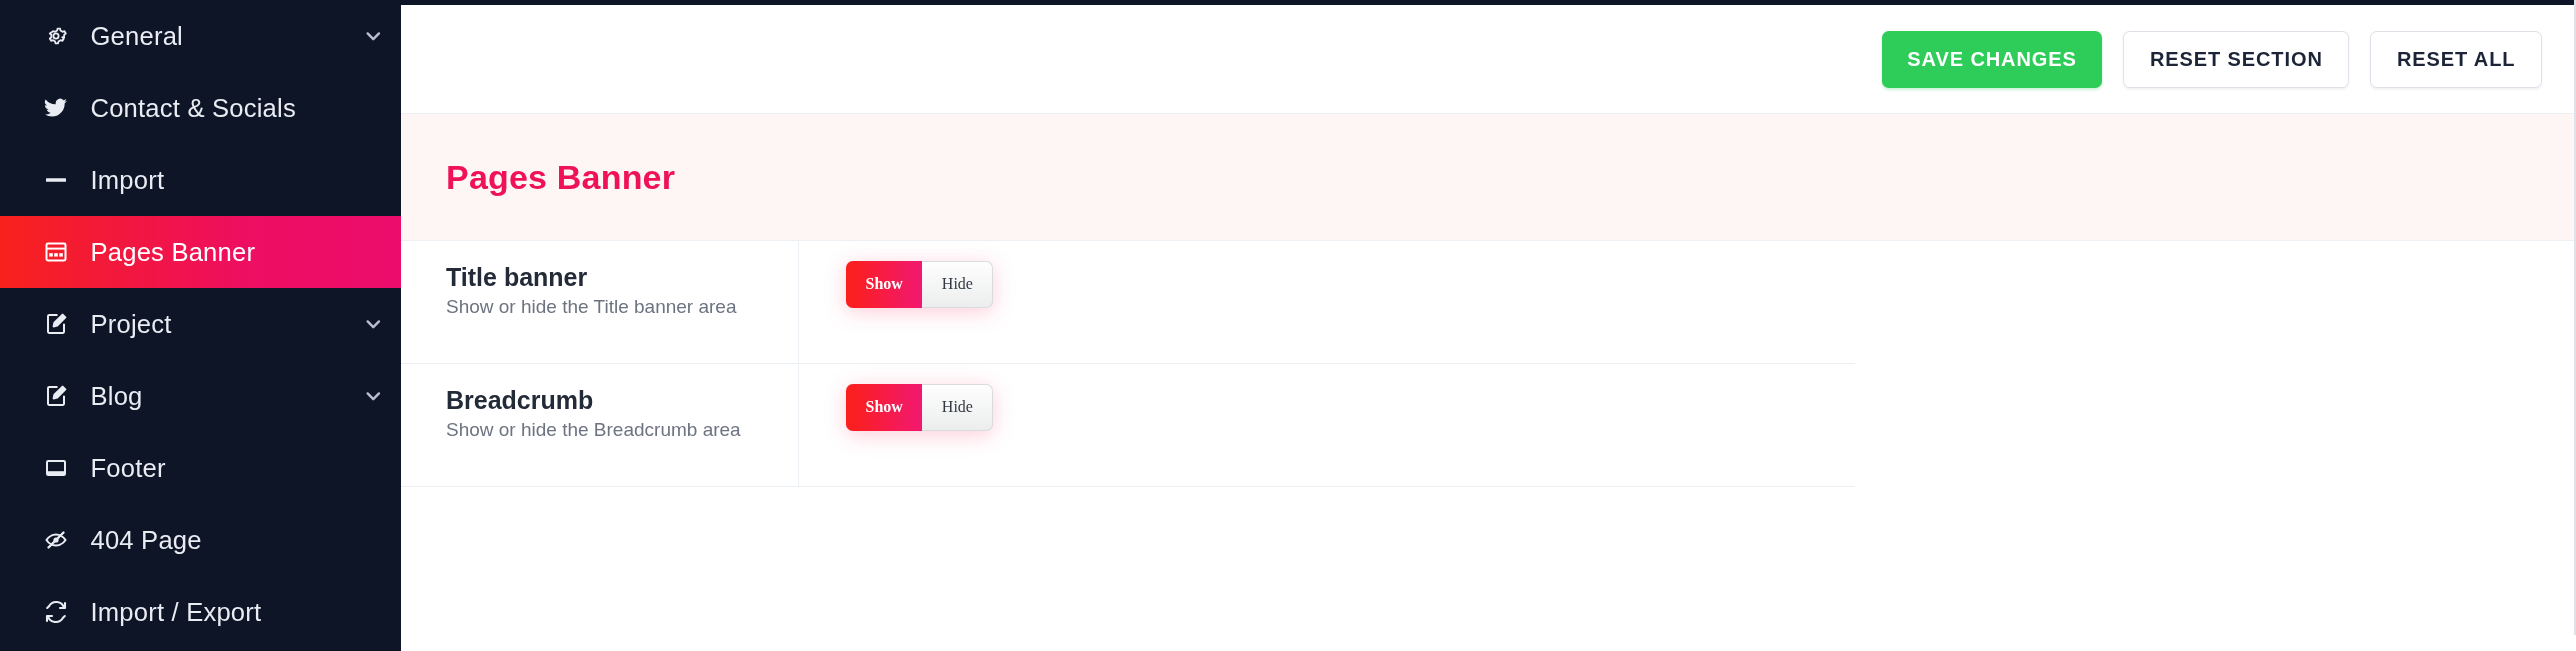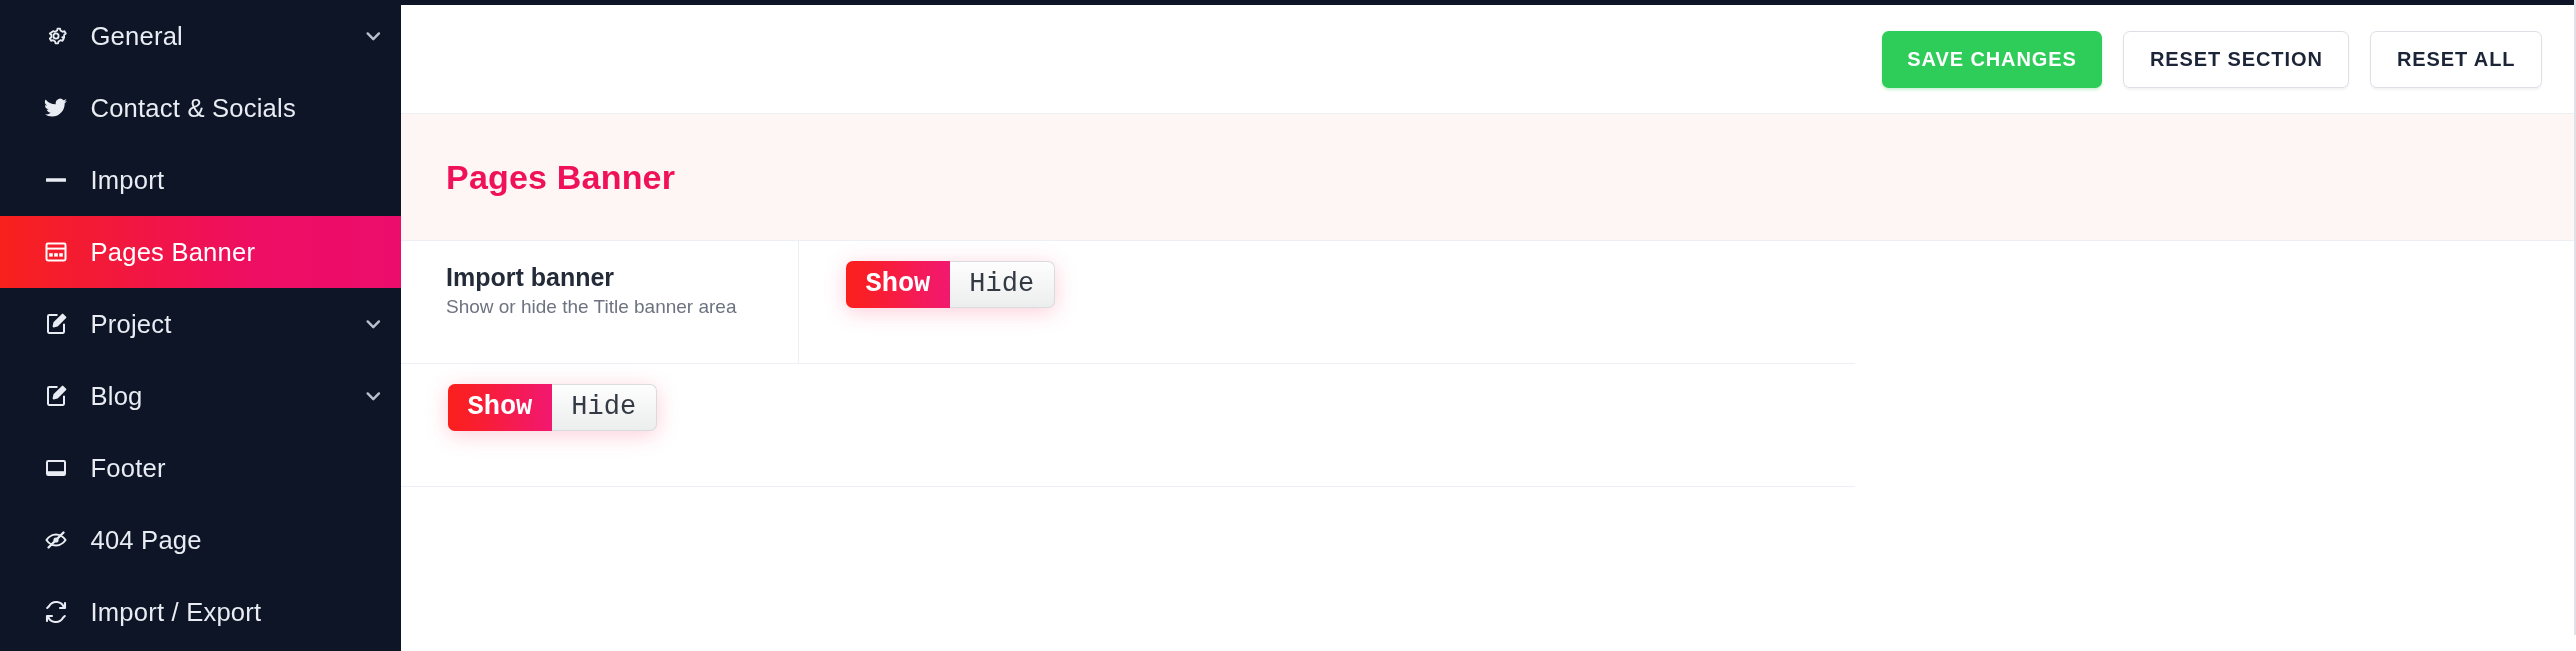--- a/index.html
+++ b/index.html
@@ -178,22 +178,22 @@
 
   
   .toggle-group {
     display: inline-flex;
     border-radius: 6.8px;
     overflow: visible;
     position: relative;
     filter: drop-shadow(0 4.5px 10.5px rgba(244,26,80,0.22));
   }
   .tg-btn {
-    font-family: Liberation Mono, monospace;
-    font-size: 27px;
+    font-family: Liberation Serif, serif;
+    font-size: 16px;
     height: 47px;
     padding: 0 19.5px;
     display: inline-flex;
     align-items: center;
     justify-content: center;
     cursor: pointer;
     border: none;
     white-space: nowrap;
   }
   .tg-on {
@@ -340,32 +340,36 @@
     </div>
 
     <div class="section-head">
       <h2 class="section-title">Pages Banner</h2>
     </div>
 
     <div class="rows">
 
       <div class="row">
         <div class="row-label">
-          <div class="row-title">Import banner</div>
+          <div class="row-title">Title banner</div>
           <div class="row-desc">Show or hide the Title banner area</div>
         </div>
         <div class="row-control">
           <div class="toggle-group">
             <button class="tg-btn tg-on">Show</button>
             <button class="tg-btn tg-off">Hide</button>
           </div>
         </div>
       </div>
 
       <div class="row">
+        <div class="row-label">
+          <div class="row-title">Breadcrumb</div>
+          <div class="row-desc">Show or hide the Breadcrumb area</div>
+        </div>
         <div class="row-control">
           <div class="toggle-group">
             <button class="tg-btn tg-on">Show</button>
             <button class="tg-btn tg-off">Hide</button>
           </div>
         </div>
       </div>
 
     </div>
 

